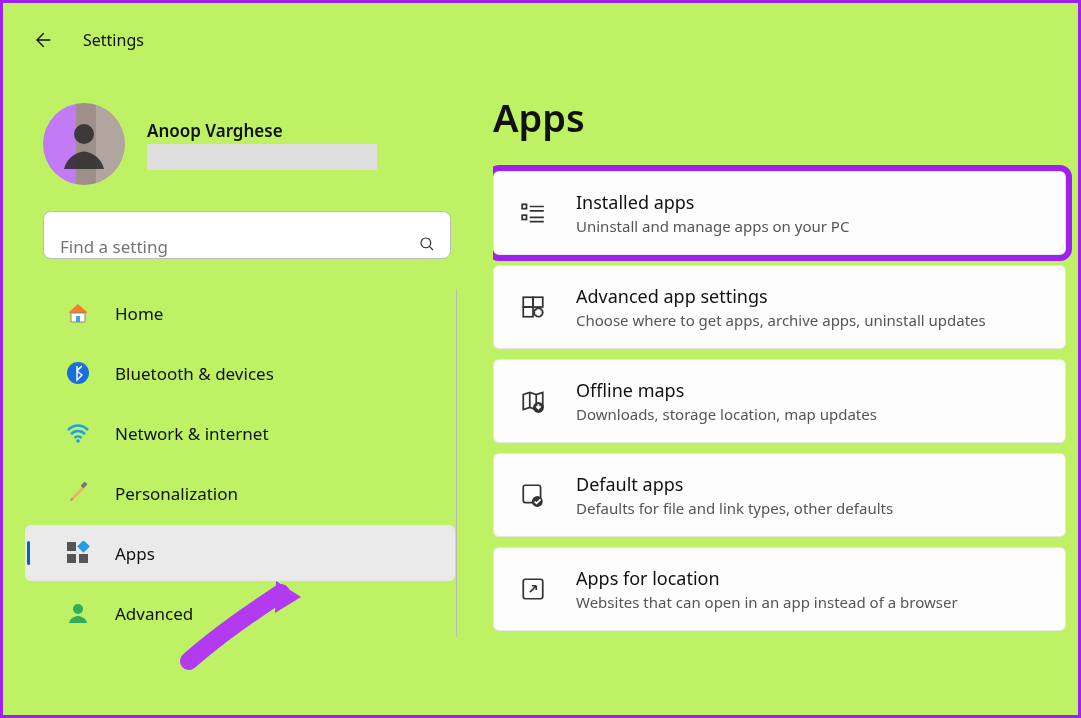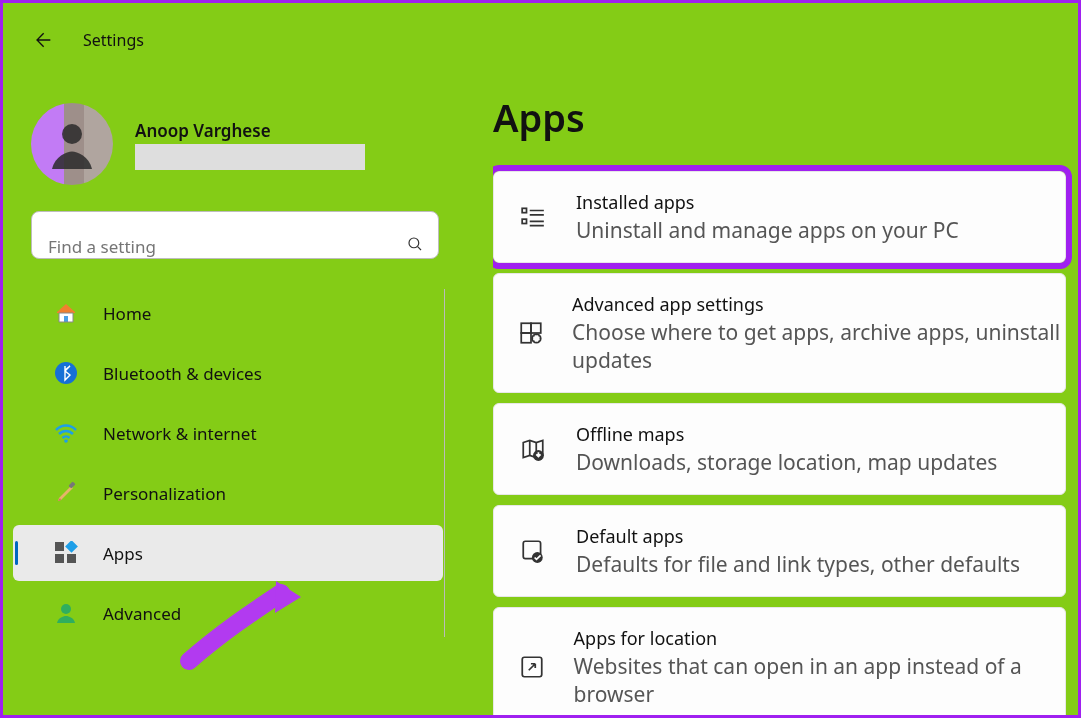--- a/index.html
+++ b/index.html
@@ -1,24 +1,24 @@
 <!DOCTYPE html>
 <html><head>
 <meta charset="utf-8">
 <style>
   * { box-sizing: border-box; margin: 0; padding: 0; font-family: "Segoe UI", system-ui, sans-serif; }
   html, body { width: 1081px; height: 718px; overflow: hidden; background: #f3f3f3; }
 
-  .frame { width: 1081px; height: 718px; border: 3px solid #a020f0; background: #84cc16; position: relative; }
+  .frame { width: 1081px; height: 718px; border: 3px solid #a020f0; background: #bef264; position: relative; }
 
   .header { display: flex; align-items: center; padding: 26px 0 0 28px; gap: 30px; }
   .back-btn { width: 22px; height: 22px; display:flex; align-items:center; justify-content:center; cursor:pointer; }
   .app-title { font-size: 16px; color:#111; }
 
-  .sidebar { position: absolute; left: 0; top: 70px; width: 450px; padding: 20px 0 0 0; height: calc(100% - 70px); }
+  .sidebar { position: absolute; left: 12px; top: 70px; width: 450px; padding: 20px 0 0 0; height: calc(100% - 70px); }
 
   .profile { display:flex; align-items:flex-start; gap:22px; padding: 10px 0 0 28px; }
   .avatar { width: 82px; height: 82px; border-radius: 50%; overflow:hidden; background: linear-gradient(90deg,#c27bf5 0 40%, #9e8f8a 40% 65%, #b0a59f 65% 100%); }
   .avatar-inner { width:100%; height:100%; display:flex; align-items:center; justify-content:center; }
   .avatar-inner svg { width: 60px; height: 60px; opacity:.85; }
   .profile-name { font-weight:600; font-size:17px; color:#111; padding-top:16px; }
   .profile-email { margin-top:2px; width: 230px; height:26px; background:#dedede; }
 
   .search-wrap { margin: 26px 20px 0 28px; }
   .search { width: 408px; height: 48px; border:1px solid #bdbdbd; border-radius:8px; background:#fff; display:flex; align-items:flex-end; padding:0 14px 0 16px; }
@@ -34,21 +34,21 @@
   
   .ic-home svg, .ic-system, .ic-bt, .ic-net svg, .ic-pers svg, .ic-apps, .ic-acct { display:block; }
 
   .main { position:absolute; left: 490px; top: 70px; right: 0; padding: 18px 12px 0 0; height: calc(100% - 70px); overflow:hidden; }
   .page-title { font-size: 38px; font-weight:600; color:#111; margin-bottom: 28px; }
 
   .card { background:#fdfdfd; border:1px solid #e7e7e7; border-radius:6px; padding: 18px 0 18px 24px; display:flex; align-items:center; gap: 28px; margin-bottom: 10px; cursor:pointer; }
   .card.highlight { outline:6px solid #a020f0; }
   .card .c-icon { width:30px; height:30px; display:flex; align-items:center; justify-content:center; }
   .card .c-title { font-size:18px; color:#111; }
-  .card .c-sub { font-size:21px; color:#555; margin-top:2px; }
+  .card .c-sub { font-size:15px; color:#555; margin-top:2px; }
 
   
   .arrow { position:absolute; left: 168px; top: 570px; pointer-events:none; }
 </style>
 </head>
 <body>
 
 <div class="frame">
 
   <div class="header">

